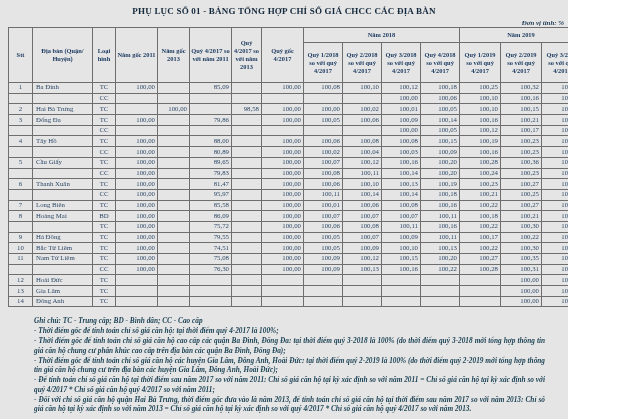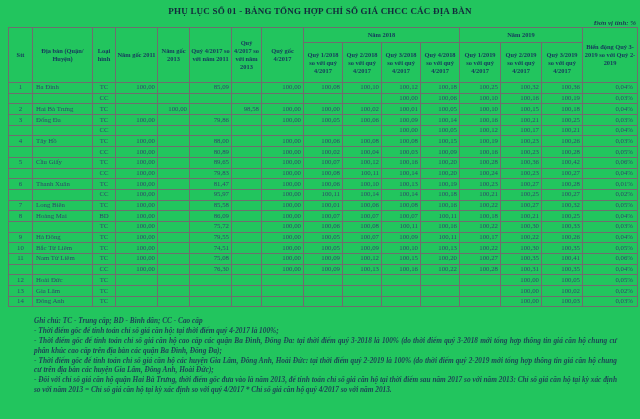--- a/index.html
+++ b/index.html
@@ -1,19 +1,19 @@
 <!DOCTYPE html>
 <html><head>
 <meta charset="utf-8">
 <style>
   html,body{margin:0;padding:0;background:#ffffff;}
   .page{
     position:relative;
-    width:640px;height:419px;
-    background:#22c55e;
+    width:568px;height:419px;
+    background:#e5e5e5;
     font-family:"Liberation Serif","DejaVu Serif",serif;
     overflow:hidden;
     box-sizing:border-box;
   }
   .doc-title{
     padding-top:6px;
     text-align:center;
     font-size:9px;
     font-weight:bold;
     letter-spacing:0.2px;
@@ -505,16 +505,17 @@
           <td>0,03%</td>
         </tr>
       </tbody>
   </table>
 
   <div class="notes">
     <p>Ghi chú: TC - Trung cấp; BD - Bình dân; CC - Cao cấp</p>
     <p>- Thời điểm gốc để tính toán chỉ số giá căn hộ: tại thời điểm quý 4-2017 là 100%;</p>
     <p>- Thời điểm gốc để tính toán chỉ số giá căn hộ cao cấp các quận Ba Đình, Đống Đa: tại thời điểm quý 3-2018 là 100% (do thời điểm quý 3-2018 mới tổng hợp thông tin giá căn hộ chung cư phân khúc cao cấp trên địa bàn các quận Ba Đình, Đống Đa);</p>
     <p>- Thời điểm gốc để tính toán chỉ số giá căn hộ các huyện Gia Lâm, Đông Anh, Hoài Đức: tại thời điểm quý 2-2019 là 100% (do thời điểm quý 2-2019 mới tổng hợp thông tin giá căn hộ chung cư trên địa bàn các huyện Gia Lâm, Đông Anh, Hoài Đức);</p>
+    <p>- Để tính toán chỉ số giá căn hộ tại thời điểm sau năm 2017 so với năm 2011: Chỉ số giá căn hộ tại kỳ xác định so với năm 2011 = Chỉ số giá căn hộ tại kỳ xác định so với quý 4/2017 * Chỉ số giá căn hộ quý 4/2017 so với năm 2011;</p>
     <p>- Đối với chỉ số giá căn hộ quận Hai Bà Trưng, thời điểm gốc đưa vào là năm 2013, để tính toán chỉ số giá căn hộ tại thời điểm sau năm 2017 so với năm 2013: Chỉ số giá căn hộ tại kỳ xác định so với năm 2013 = Chỉ số giá căn hộ tại kỳ xác định so với quý 4/2017 * Chỉ số giá căn hộ quý 4/2017 so với năm 2013.</p>
   </div>
 
 </div>
 
 </body></html>

